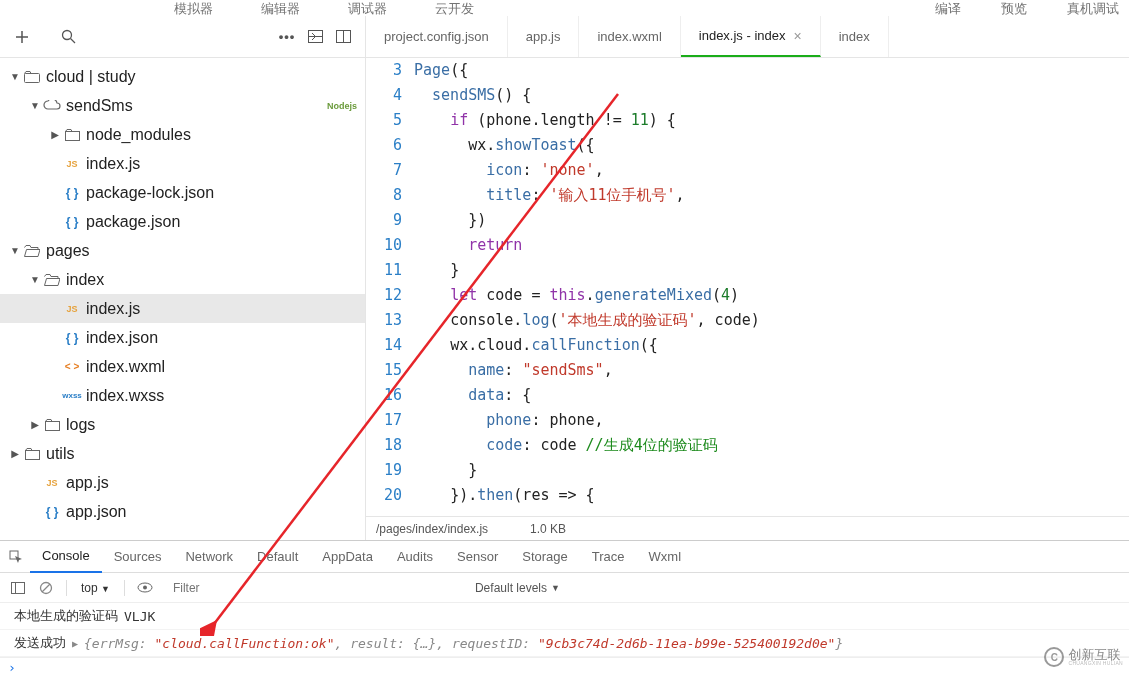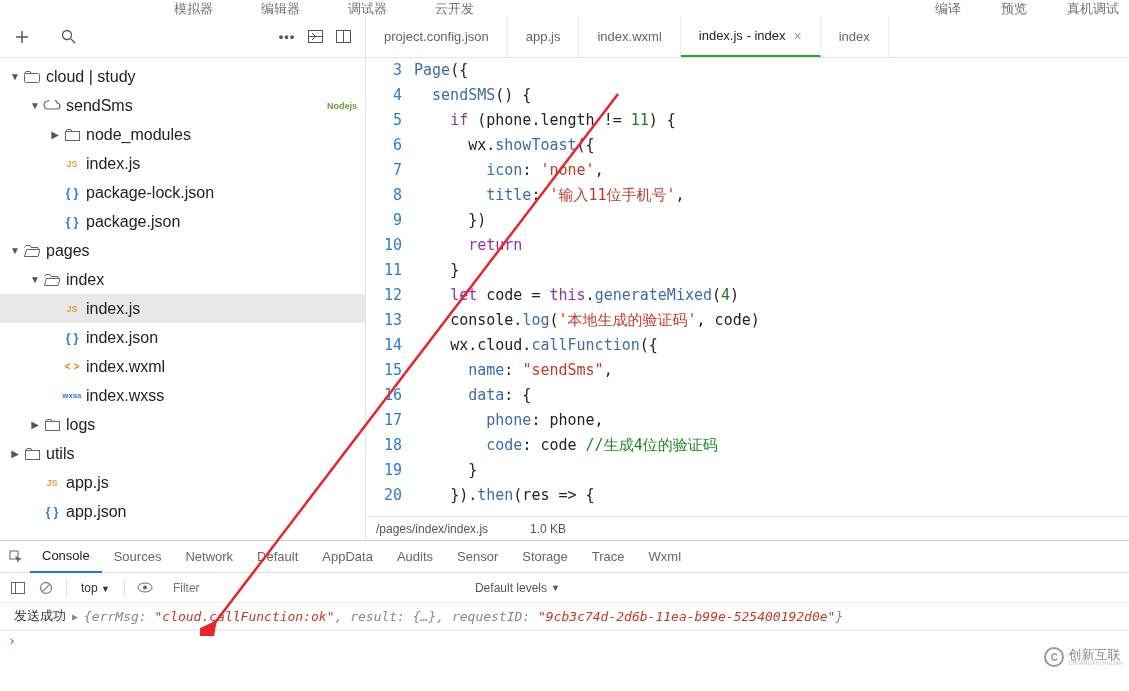--- a/index.html
+++ b/index.html
@@ -358,20 +358,24 @@
         </svg>
     </div>
     <input placeholder="Filter" style="">
     <div class="dt-levels">
       <span>Default levels</span>
         <span style="font-size:9px">▼</span>
     </div>
   </div>
   <div class="console-out">
     <div class="console-line">
+      <span>本地生成的验证码</span>
+      <span>VLJK</span>
+    </div>
+    <div class="console-line">
       <span>发送成功</span>
       <span style="color:#888;font-size:10px">▶</span>
       <span class="c-gray">
         <span>{</span><span>errMsg:</span>
         <span class="c-red">"cloud.callFunction:ok"</span><span>, result: {…}, requestID:</span>
         <span class="c-red">"9cb3c74d-2d6b-11ea-b99e-525400192d0e"</span><span>}</span>
       </span>
     </div>
     <div class="console-prompt">›</div>
   </div>

